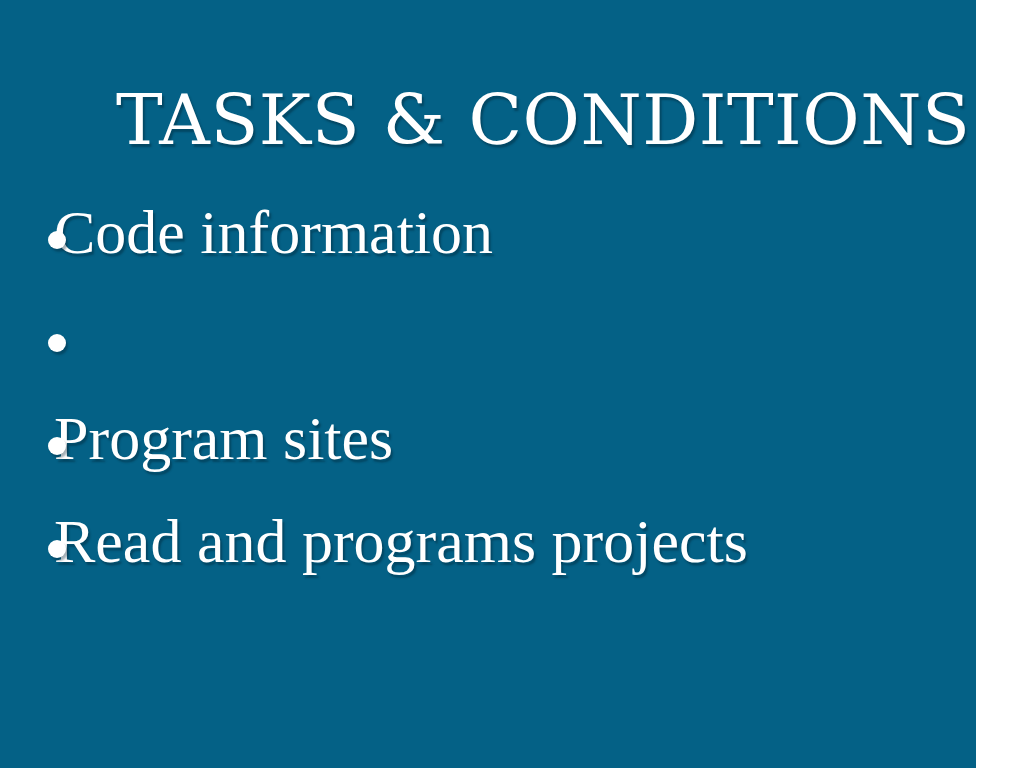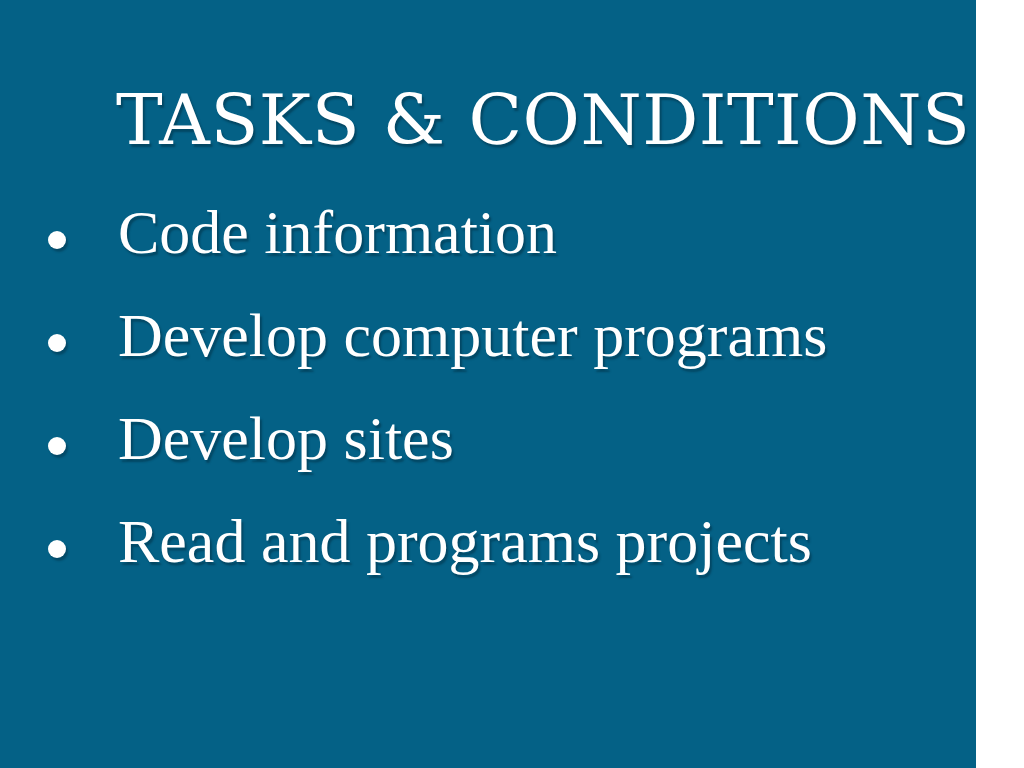--- a/index.html
+++ b/index.html
@@ -43,21 +43,21 @@
     top: 196px;
     width: 1024px;
     margin: 0;
     padding: 0;
     list-style: none;
   }
 
   .bullet-item {
     position: relative;
     height: 103px;
-    padding-left: 118px;
+    padding-left: 54px;
     box-sizing: border-box;
     display: flex;
     align-items: flex-start;
   }
 
   .bullet-marker {
     position: absolute;
     left: 48px;
     top: 35px;
     width: 18px;
@@ -85,26 +85,25 @@
 
   <ul class="bullet-list">
 
     <li class="bullet-item">
       <span class="bullet-marker"></span>
       <span class="bullet-text">Code information</span>
     </li>
 
     <li class="bullet-item">
       <span class="bullet-marker"></span>
-      <span class="bullet-text">Develop computer programs</span>
     </li>
 
     <li class="bullet-item">
       <span class="bullet-marker"></span>
-      <span class="bullet-text">Develop sites</span>
+      <span class="bullet-text">Program sites</span>
     </li>
 
     <li class="bullet-item">
       <span class="bullet-marker"></span>
       <span class="bullet-text">Read and programs projects</span>
     </li>
 
   </ul>
 </div>
 

